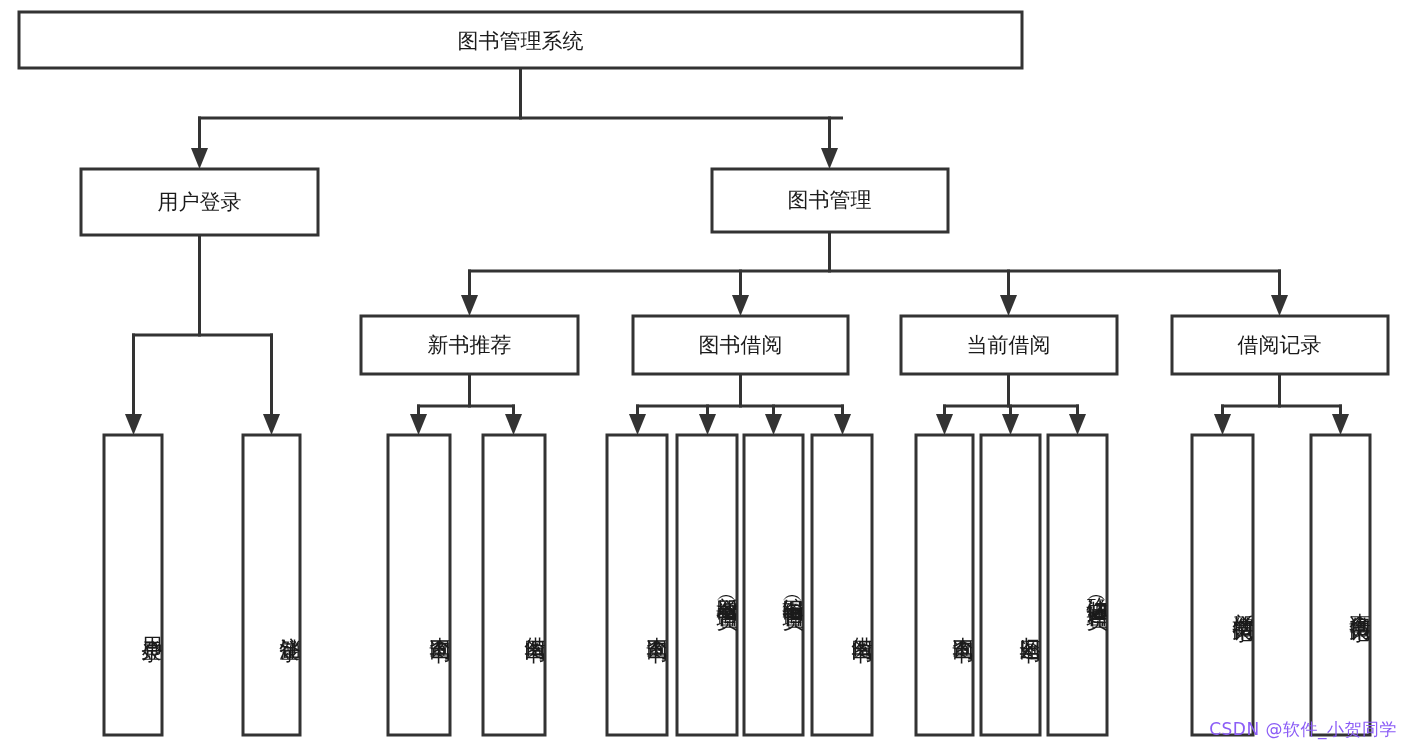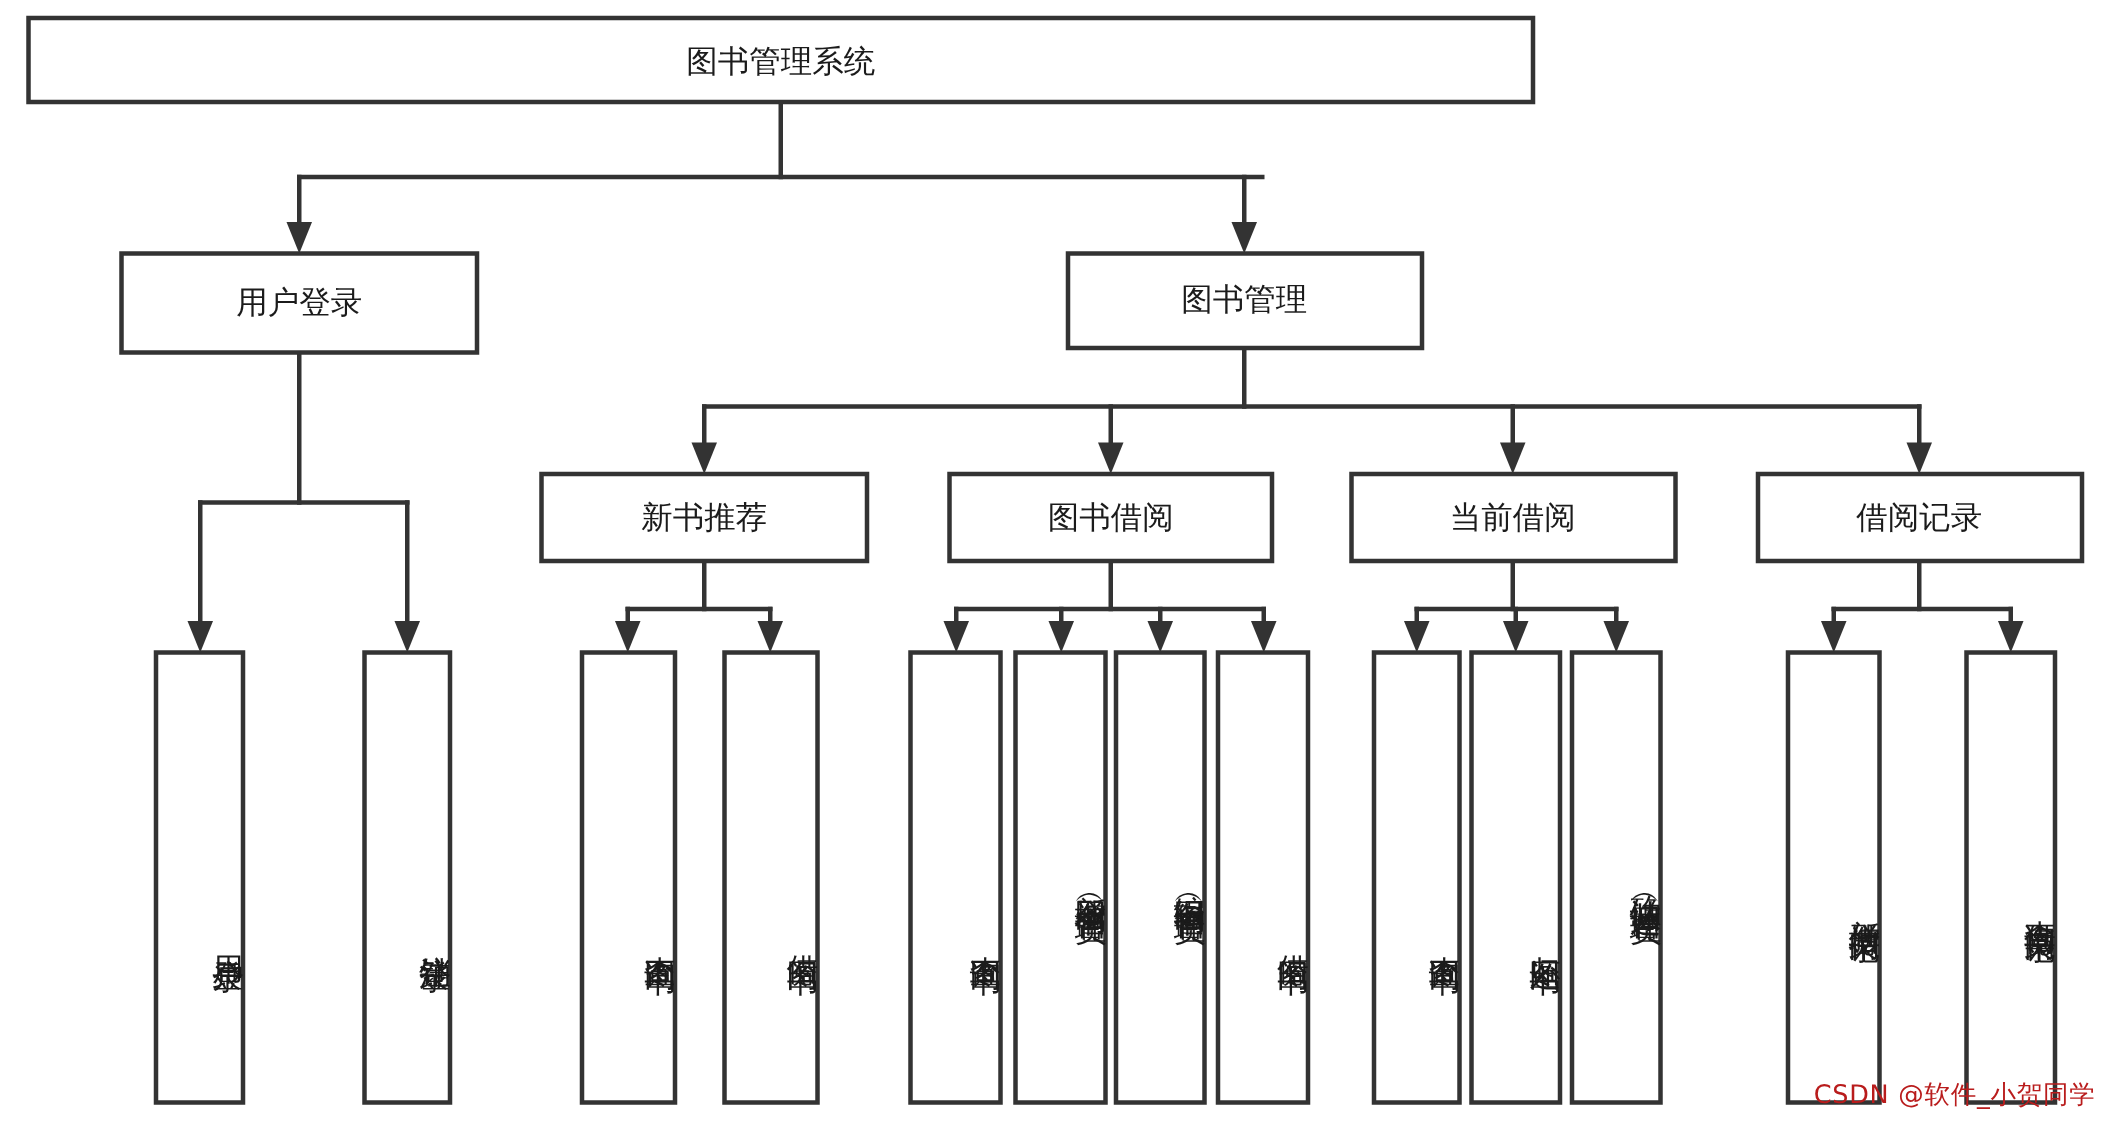--- a/index.html
+++ b/index.html
@@ -65,21 +65,21 @@
     justify-content: center;
     white-space: nowrap;
     pointer-events: none;
   }
   .watermark {
     position: absolute;
     right: 8px;
     bottom: 6px;
     font-family: "DejaVu Sans", "Liberation Sans", sans-serif;
     font-size: 17px;
-    color: #b91c1c;
+    color: #8b5cf6;
     white-space: nowrap;
     letter-spacing: 0.5px;
   }
 </style>
 </head>
 <body>
 
 <div id="diagram-root">
 
   <svg id="tree-svg" viewBox="0 0 1405 747">

